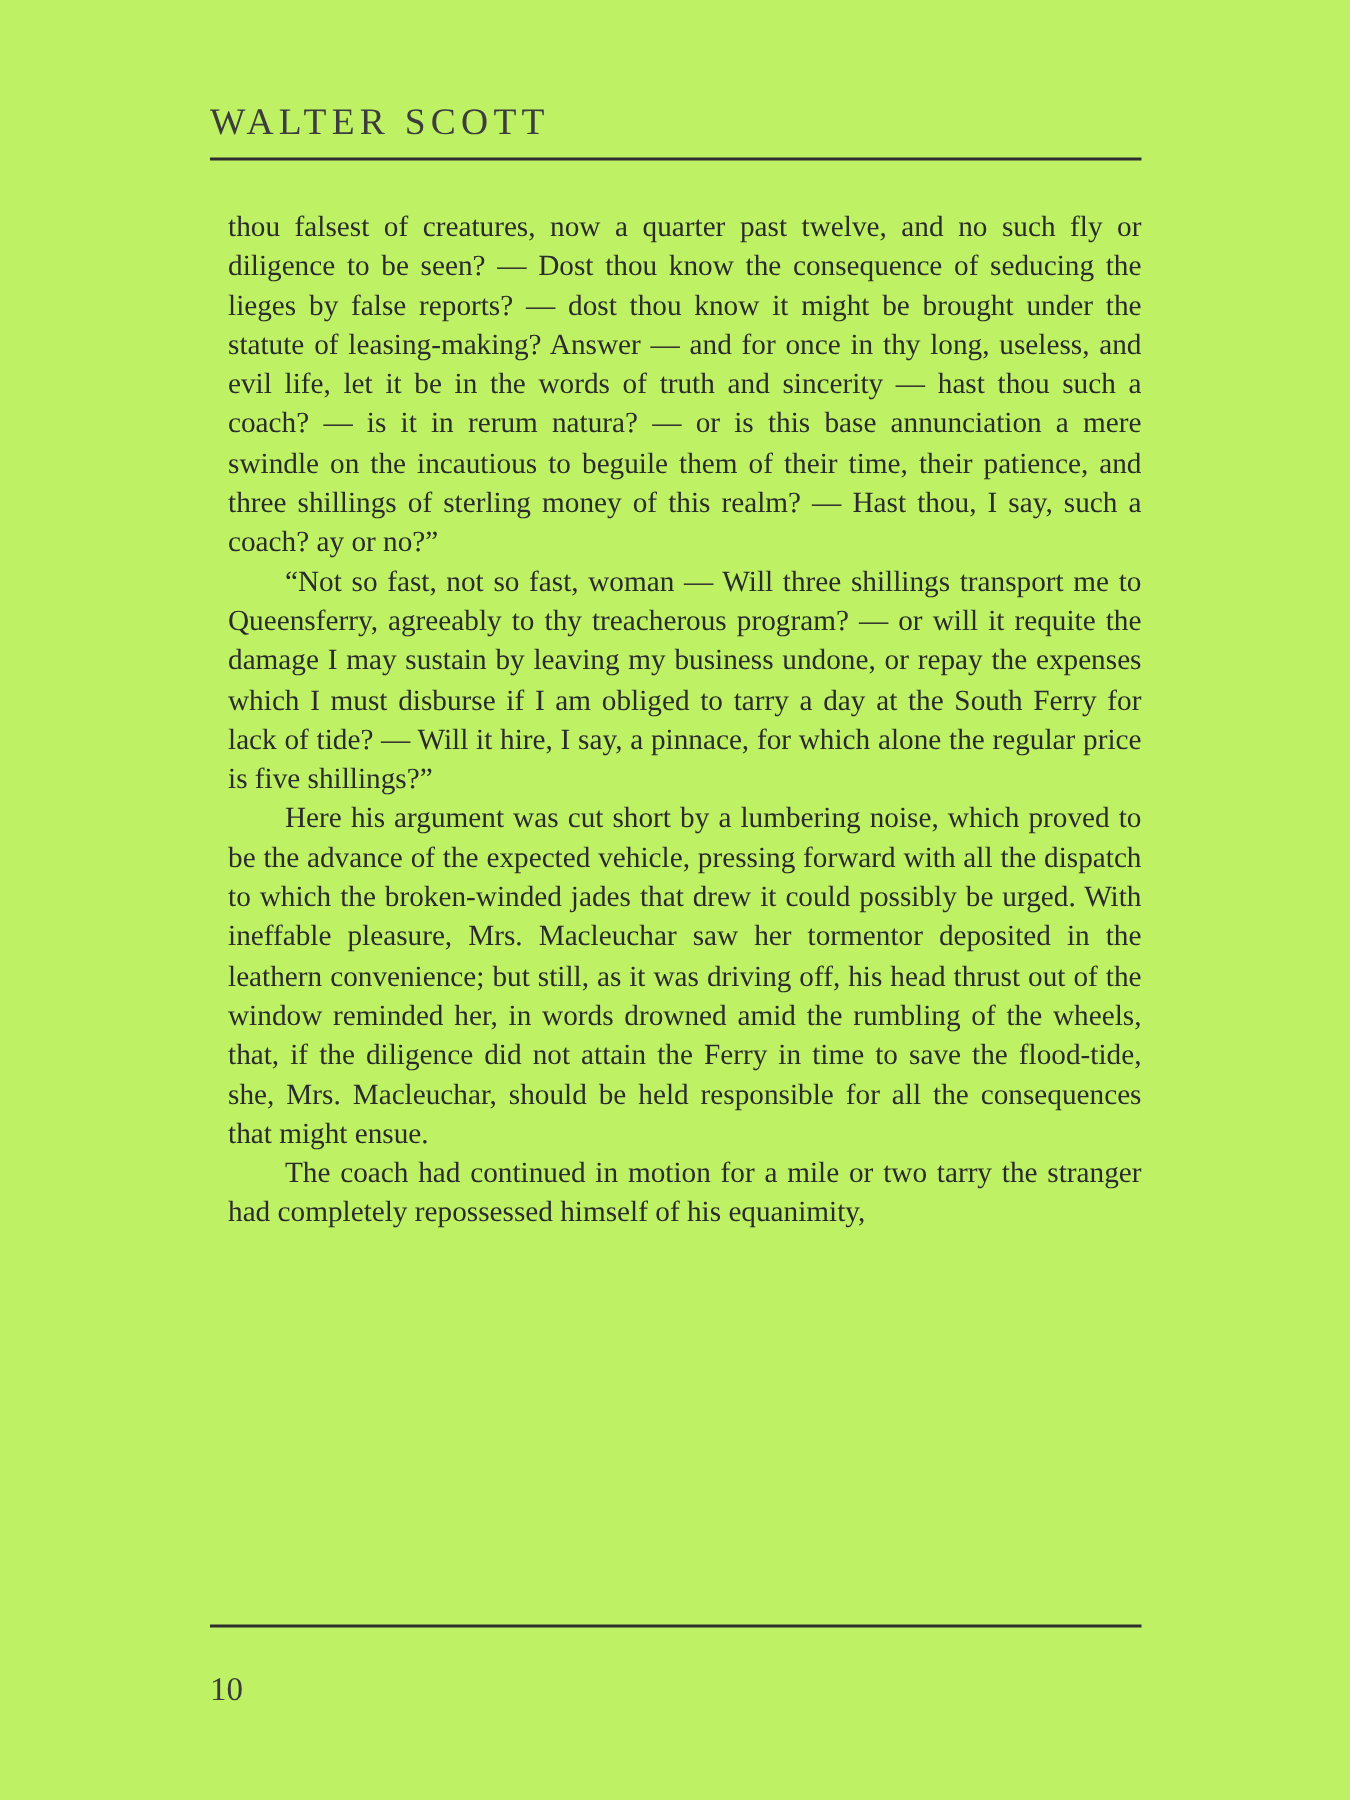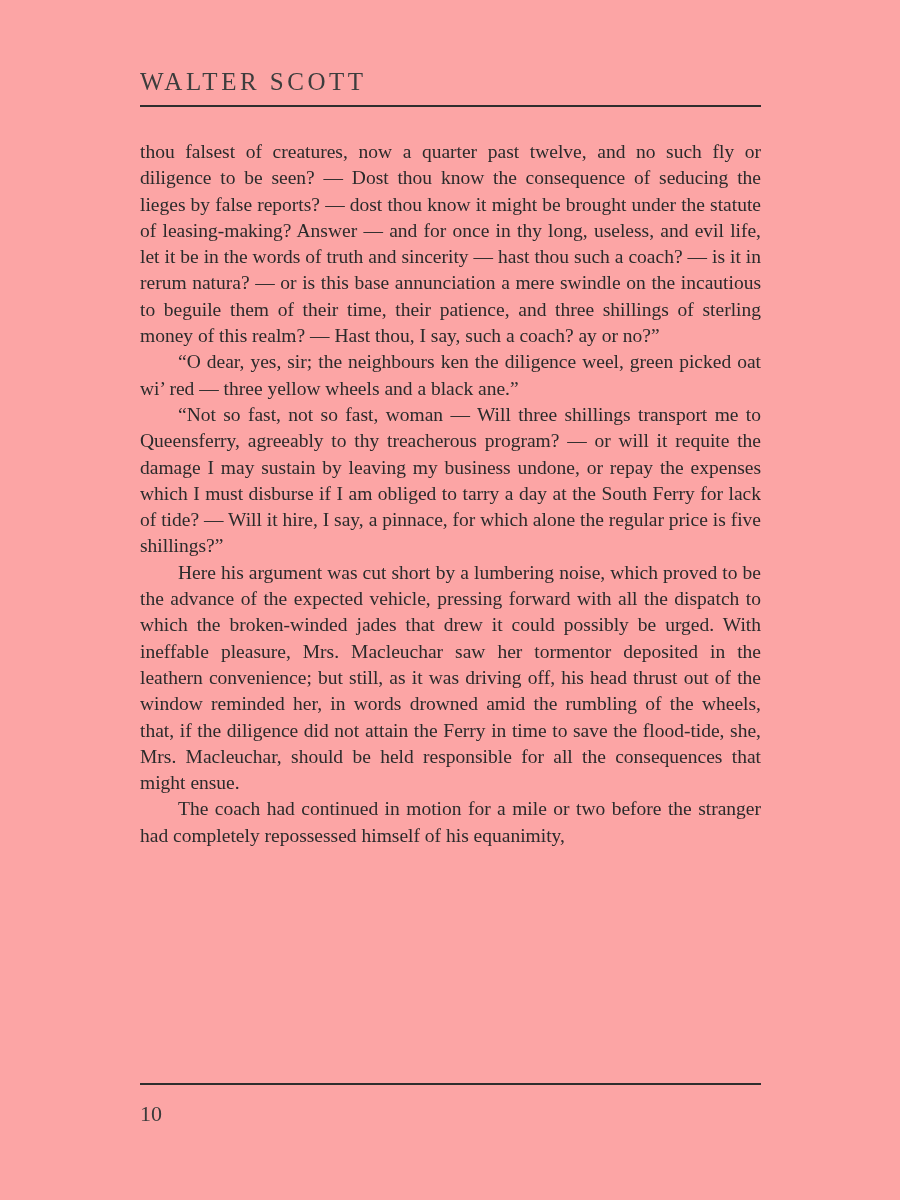--- a/index.html
+++ b/index.html
@@ -2,21 +2,21 @@
 <html lang="en"><head>
 <meta charset="utf-8">
 <style>
   * { margin: 0; padding: 0; box-sizing: border-box; }
   html, body { background: #ffffff; }
   .page {
     position: relative;
     width: 900px;
     height: 1200px;
     margin: 0 auto;
-    background: #fca5a5;
+    background: #bef264;
     color: #2b2b2b;
     font-family: "Liberation Serif", "DejaVu Serif", serif;
     overflow: hidden;
   }
   .column {
     position: absolute;
     left: 140px;
     width: 621px;
   }
   .page-header { top: 68px; }
@@ -35,45 +35,44 @@
   }
   .header-rule { margin-top: 9px; }
   .page-body {
     top: 139px;
     text-align: justify;
     font-size: 19.5px;
     line-height: 26.3px;
     hyphens: auto;
     -webkit-hyphens: auto;
   }
-  .page-body p { text-indent: 38px; }
+  .page-body p { text-indent: 38px; margin-left: 12px; }
   .page-body p.continuation { text-indent: 0; }
   .page-footer { top: 1083px; }
   .page-number {
-    margin-top: 16px;
+    margin-top: 28px;
     font-size: 22px;
     color: #3a3a3a;
   }
 </style>
 </head>
 <body>
 
 <div class="page">
 
   <header class="column page-header">
     <div class="author-title">WALTER SCOTT</div>
     <hr class="rule header-rule">
   </header>
 
   <main class="column page-body">
     <p class="continuation">thou falsest of creatures, now a quarter past twelve, and no such fly or diligence to be seen? — Dost thou know the consequence of seducing the lieges by false reports? — dost thou know it might be brought under the statute of leasing-making? Answer — and for once in thy long, useless, and evil life, let it be in the words of truth and sincerity — hast thou such a coach? — is it in rerum natura? — or is this base annunciation a mere swindle on the incautious to beguile them of their time, their patience, and three shillings of sterling money of this realm? — Hast thou, I say, such a coach? ay or no?”</p>
-    <p>“O dear, yes, sir; the neighbours ken the diligence weel, green picked oat wi’ red — three yellow wheels and a black ane.”</p>
     <p>“Not so fast, not so fast, woman — Will three shillings transport me to Queensferry, agreeably to thy treacherous program? — or will it requite the damage I may sustain by leaving my business undone, or repay the expenses which I must disburse if I am obliged to tarry a day at the South Ferry for lack of tide? — Will it hire, I say, a pinnace, for which alone the regular price is five shillings?”</p>
     <p>Here his argument was cut short by a lumbering noise, which proved to be the advance of the expected vehicle, pressing forward with all the dispatch to which the broken-winded jades that drew it could possibly be urged. With ineffable pleasure, Mrs. Macleuchar saw her tormentor deposited in the leathern convenience; but still, as it was driving off, his head thrust out of the window reminded her, in words drowned amid the rumbling of the wheels, that, if the diligence did not attain the Ferry in time to save the flood-tide, she, Mrs. Macleuchar, should be held responsible for all the consequences that might ensue.</p>
-    <p>The coach had continued in motion for a mile or two before the stranger had completely repossessed himself of his equanimity,</p>
+    <p>The coach had continued in motion for a mile or two tarry the stranger had completely repossessed himself of his equanimity,</p>
   </main>
 
   <footer class="column page-footer">
     <hr class="rule">
     <div class="page-number">10</div>
   </footer>
 
 </div>
 
 </body></html>

